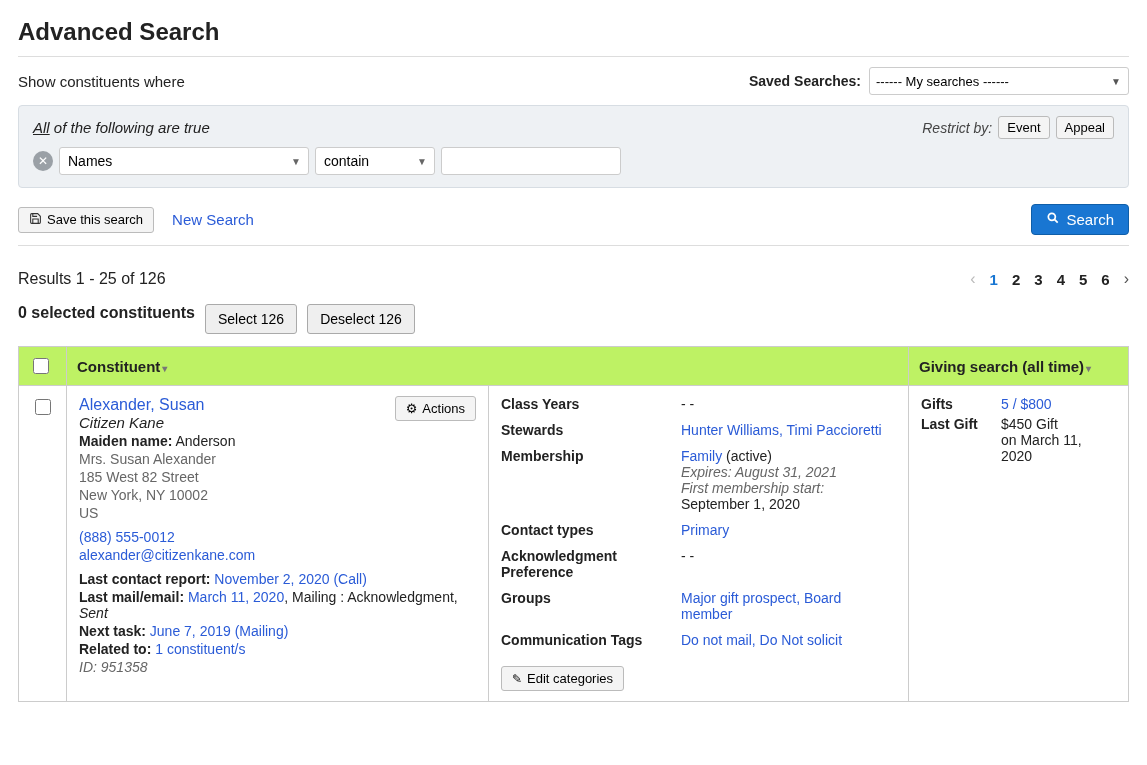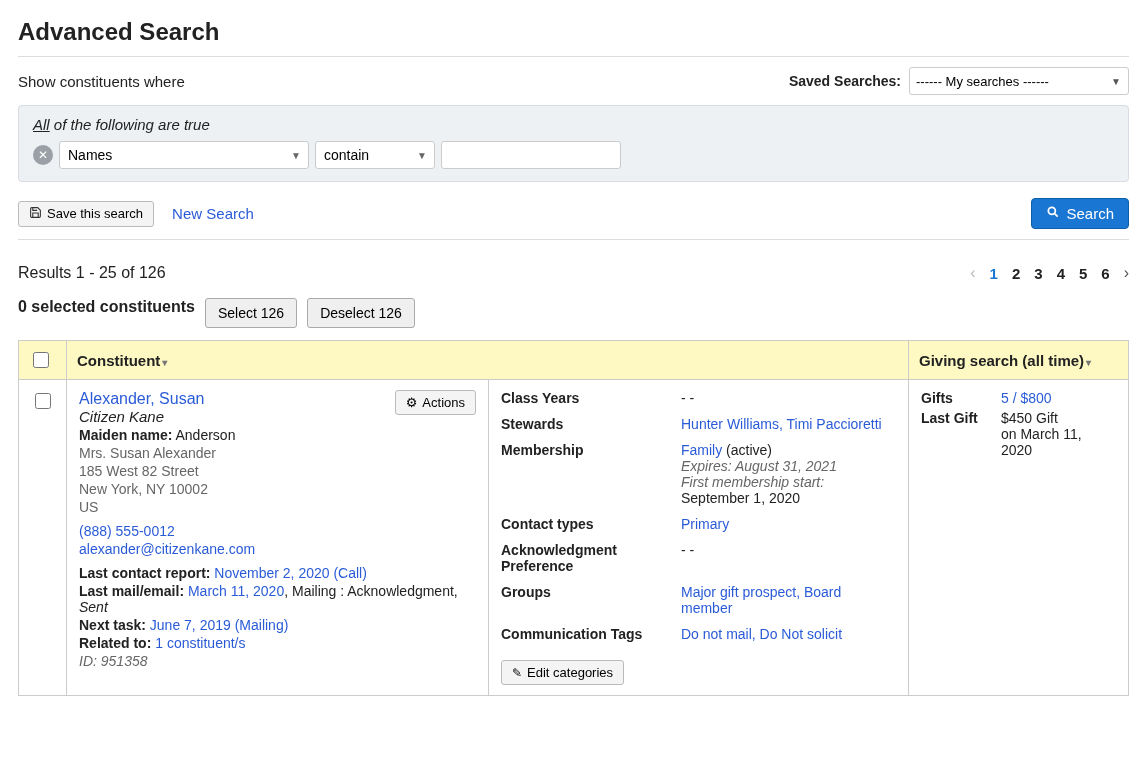--- a/index.html
+++ b/index.html
@@ -15,21 +15,21 @@
     font-size: 24px;
     font-weight: 700;
     margin: 6px 0 10px 0;
   }
   hr.thin { border: none; border-top: 1px solid #ddd; margin: 0 0 10px 0; }
   .row { display: flex; align-items: center; }
   .space-between { justify-content: space-between; }
   .label { font-size: 15px; }
   .bold { font-weight: 700; }
   select.saved-search {
-    width: 220px; height: 28px;
+    width: 260px; height: 28px;
     border: 1px solid #ccc; border-radius: 3px;
     background: #fff; font-size: 13px;
     padding: 2px 6px;
     appearance: none;
   }
   .select-wrap { position: relative; display: inline-block; }
   .select-wrap .caret {
     position: absolute; right: 8px; top: 50%; transform: translateY(-50%);
     pointer-events: none; font-size: 10px; color: #555;
   }
@@ -91,21 +91,21 @@
   .pager { display:flex; align-items:center; gap:14px; font-size:15px; }
   .pager .chev { color:#bbb; cursor:pointer; font-size:16px; }
   .pager .chev.active { color:#555; }
   .pager .pg { font-weight:700; cursor:pointer; }
   .pager .pg.current { color:#1976d2; }
   .sel-row { display:flex; align-items:flex-start; gap:10px; margin-top:16px; }
   .sel-row .count { font-weight:700; font-size:16px; }
   .btn.raised { background:#efefef; border:1px solid #aaa; padding:6px 12px; font-size:14px; }
   table.results { width:100%; border-collapse:collapse; margin-top:12px; }
   table.results th {
-    background:#fef9c3; border:1px solid #ccc; text-align:left;
+    background:#bef264; border:1px solid #ccc; text-align:left;
     padding:8px 10px; font-size:15px; font-weight:700;
   }
   table.results td { border:1px solid #ccc; vertical-align:top; padding:10px 12px; }
   .th-cb { width:34px; text-align:center; }
   .sort-caret { font-size:10px; color:#777; margin-left:2px; }
   .constituent-name { color:#2a5bd7; font-size:16px; cursor:pointer; }
   .org-line { font-style:italic; font-size:15px; }
   .kv { font-size:14px; margin-top:2px; }
   .kv .k { font-weight:700; }
   .muted { color:#666; }
@@ -143,20 +143,25 @@
       <span class="caret">▼</span>
     </span>
   </div>
 </div>
 
 <div class="criteria-box">
   <div class="criteria-head">
     <div class="alltrue">
       <span class="underline">All</span><span> of the following are true</span>
     </div>
+    <div class="row" style="gap:6px; align-items:center;">
+      <span class="restrict">Restrict by:</span>
+      <button class="btn small">Event</button>
+      <button class="btn small">Appeal</button>
+    </div>
   </div>
 
   <div class="criteria-row">
     <div class="remove-criteria">✕</div>
     <span class="field-select">
       <select style="width:250px">
         <option>Names</option>
       </select>
       <span class="caret">▼</span>
     </span>

